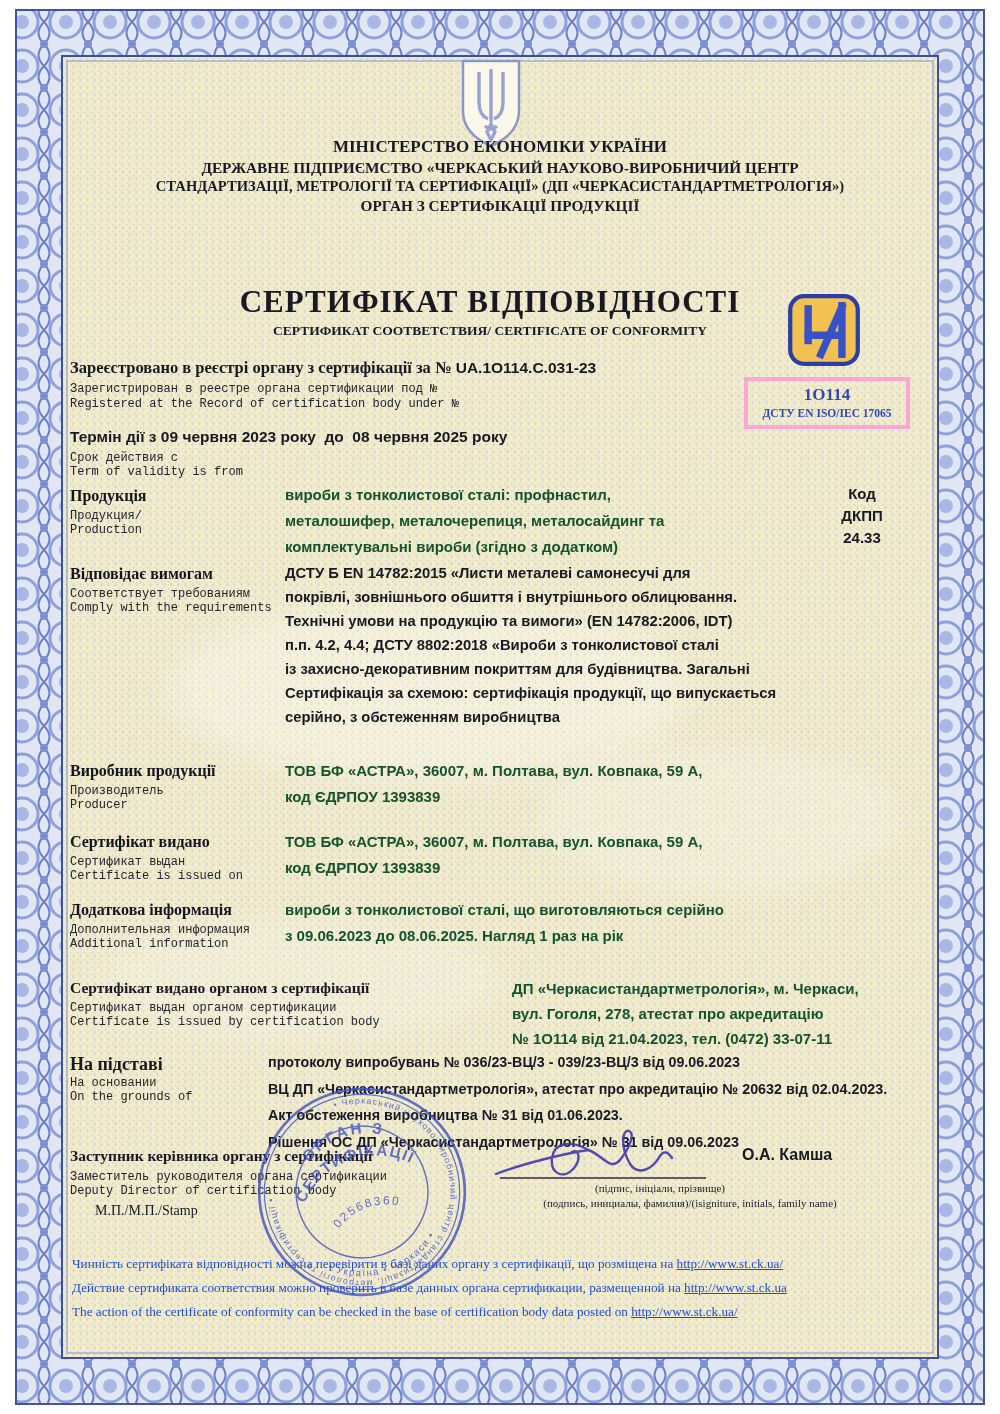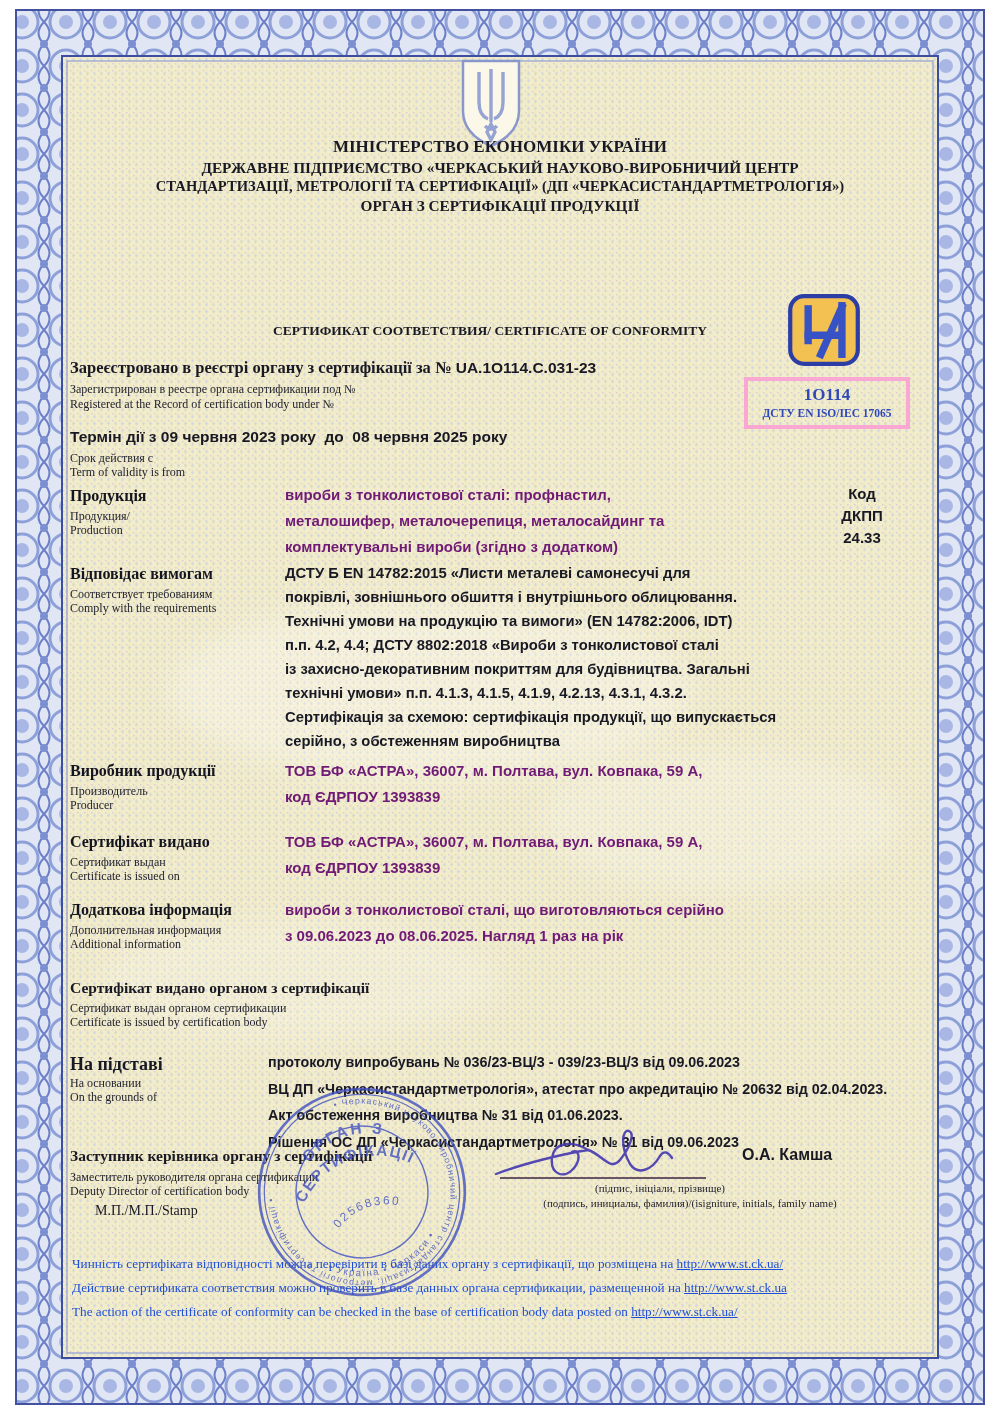--- a/index.html
+++ b/index.html
@@ -3,23 +3,23 @@
 <meta charset="utf-8">
 <style>
   html,body{margin:0;padding:0;background:#ffffff;}
   .sheet{position:relative;width:1000px;height:1414px;background:#ffffff;overflow:hidden;
          font-family:"Liberation Serif",serif;color:#191923;}
   .abs{position:absolute;}
   .ctr{text-align:center;}
   .serb{font-family:"Liberation Serif",serif;font-weight:bold;}
   .ser{font-family:"Liberation Serif",serif;font-weight:normal;}
   .sanb{font-family:"Liberation Sans",sans-serif;font-weight:bold;}
-  .sub{font-size:12px;line-height:14px;color:#23232e;}
+  .sub{font-size:12px;line-height:14px;color:#23232e;font-family:Liberation Mono, monospace;}
   .lbl{font-size:16px;color:#15151f;}
-  .val{font-size:15px;line-height:26px;white-space:nowrap;color:#701a75;}
+  .val{font-size:15px;line-height:26px;white-space:nowrap;color:#14532d;}
   .req .val-line{font-size:14.8px;line-height:24px;}
   .grounds-val .val-line{font-size:14.3px;line-height:26.5px;}
   .val-line{white-space:nowrap;}
   .hline{white-space:nowrap;}
   .accr-box{border:4px solid #f9a8d4;color:#2f49b8;text-align:center;}
   .footer-line{font-size:13.2px;line-height:24px;color:#1d4ed8;white-space:nowrap;}
   .footer-line .url{text-decoration:underline;}
   .bgsvg,.ovsvg{position:absolute;left:0;top:0;}
   .content{position:absolute;left:0;top:0;width:1000px;height:1414px;z-index:2;}
   .overlay{z-index:3;pointer-events:none;}
@@ -76,20 +76,21 @@
         <path d="M33,70 Q39,76 45,70"></path>
         <path d="M39,68 L43,76 L39,84 L35,76 Z"></path>
       </g>
     </svg>
 
     <div class="abs ctr serb hline" style="left:70px;top:159px;width:860px;font-size:15.3px;">ДЕРЖАВНЕ ПІДПРИЄМСТВО «ЧЕРКАСЬКИЙ НАУКОВО-ВИРОБНИЧИЙ ЦЕНТР</div>
     <div class="abs ctr serb hline" style="left:70px;top:137px;width:860px;font-size:17px;">МІНІСТЕРСТВО ЕКОНОМІКИ УКРАЇНИ</div>
     <div class="abs ctr serb hline" style="left:70px;top:178px;width:860px;font-size:14.6px;">СТАНДАРТИЗАЦІЇ, МЕТРОЛОГІЇ ТА СЕРТИФІКАЦІЇ» (ДП «ЧЕРКАСИСТАНДАРТМЕТРОЛОГІЯ»)</div>
     <div class="abs ctr serb hline" style="left:70px;top:197px;width:860px;font-size:15.3px;">ОРГАН З СЕРТИФІКАЦІЇ ПРОДУКЦІЇ</div>
 
+    <div class="abs ctr serb" style="left:70px;top:284px;width:840px;font-size:31px;letter-spacing:1px;">СЕРТИФІКАТ ВІДПОВІДНОСТІ</div>
     <div class="abs ctr serb" style="left:70px;top:323px;width:840px;font-size:13.5px;">СЕРТИФИКАТ СООТВЕТСТВИЯ/ CERTIFICATE OF CONFORMITY</div>
 
     <svg class="abs" style="left:786px;top:292px;" width="76" height="76" viewBox="0 0 72 72">
       <rect x="4" y="4" width="64" height="64" rx="13" fill="#f3c052" stroke="#2c3da6" stroke-width="4"></rect>
       <g stroke="#3752c4" stroke-width="7" fill="none" stroke-linecap="square">
         <path d="M21,16 V46"></path>
         <path d="M21,41 H49"></path>
         <path d="M53,13 V59"></path>
         <path d="M53,14 L33,59"></path>
       </g>
@@ -126,21 +127,20 @@
 
     <div class="abs serb lbl hline" style="left:70px;top:565px;">Відповідає вимогам</div>
     <div class="abs ser sub hline" style="left:70px;top:587px;">Соответствует требованиям</div>
     <div class="abs ser sub hline" style="left:70px;top:601px;">Comply with the requirements</div>
     <div class="abs sanb req" style="left:285px;top:561px;">
       <div class="val-line">ДСТУ Б EN 14782:2015 «Листи металеві самонесучі для</div>
       <div class="val-line">покрівлі, зовнішнього обшиття і внутрішнього облицювання.</div>
       <div class="val-line">Технічні умови на продукцію та вимоги» (EN 14782:2006, IDT)</div>
       <div class="val-line">п.п. 4.2, 4.4; ДСТУ 8802:2018 «Вироби з тонколистової сталі</div>
       <div class="val-line">із захисно-декоративним покриттям для будівництва. Загальні</div>
-      <div class="val-line">технічні умови» п.п. 4.1.3, 4.1.5, 4.1.9, 4.2.13, 4.3.1, 4.3.2.</div>
       <div class="val-line">Сертифікація за схемою: сертифікація продукції, що випускається</div>
       <div class="val-line">серійно, з обстеженням виробництва</div>
     </div>
 
     <div class="abs serb lbl hline" style="left:70px;top:762px;">Виробник продукції</div>
     <div class="abs ser sub hline" style="left:70px;top:784px;">Производитель</div>
     <div class="abs ser sub hline" style="left:70px;top:798px;">Producer</div>
     <div class="abs sanb val" style="left:285px;top:758px;">
       <div class="val-line">ТОВ БФ «АСТРА», 36007, м. Полтава, вул. Ковпака, 59 А,</div>
       <div class="val-line">код ЄДРПОУ 1393839</div>
@@ -158,20 +158,25 @@
     <div class="abs ser sub hline" style="left:70px;top:923px;">Дополнительная информация</div>
     <div class="abs ser sub hline" style="left:70px;top:937px;">Additional information</div>
     <div class="abs sanb val" style="left:285px;top:897px;">
       <div class="val-line">вироби з тонколистової сталі, що виготовляються серійно</div>
       <div class="val-line">з 09.06.2023 до 08.06.2025. Нагляд 1 раз на рік</div>
     </div>
 
     <div class="abs serb hline" style="left:70px;top:979px;font-size:15.5px;">Сертифікат видано органом з сертифікації</div>
     <div class="abs ser sub hline" style="left:70px;top:1001px;">Сертификат выдан органом сертификации</div>
     <div class="abs ser sub hline" style="left:70px;top:1015px;">Certificate is issued by certification body</div>
+    <div class="abs sanb val" style="left:512px;top:976px;line-height:25px;">
+      <div class="val-line">ДП «Черкасистандартметрологія», м. Черкаси,</div>
+      <div class="val-line">вул. Гоголя, 278, атестат про акредитацію</div>
+      <div class="val-line">№ 1О114 від 21.04.2023, тел. (0472) 33-07-11</div>
+    </div>
 
     <div class="abs serb hline" style="left:70px;top:1054px;font-size:18px;">На підставі</div>
     <div class="abs ser sub hline" style="left:70px;top:1076px;">На основании</div>
     <div class="abs ser sub hline" style="left:70px;top:1090px;">On the grounds of</div>
     <div class="abs sanb grounds-val" style="left:268px;top:1049px;">
       <div class="val-line">протоколу випробувань № 036/23-ВЦ/3 - 039/23-ВЦ/3 від 09.06.2023</div>
       <div class="val-line">ВЦ ДП «Черкасистандартметрологія», атестат про акредитацію № 20632 від 02.04.2023.</div>
       <div class="val-line">Акт обстеження виробництва № 31 від 01.06.2023.</div>
       <div class="val-line">Рішення ОС ДП «Черкасистандартметрологія» № 31 від 09.06.2023</div>
     </div>

